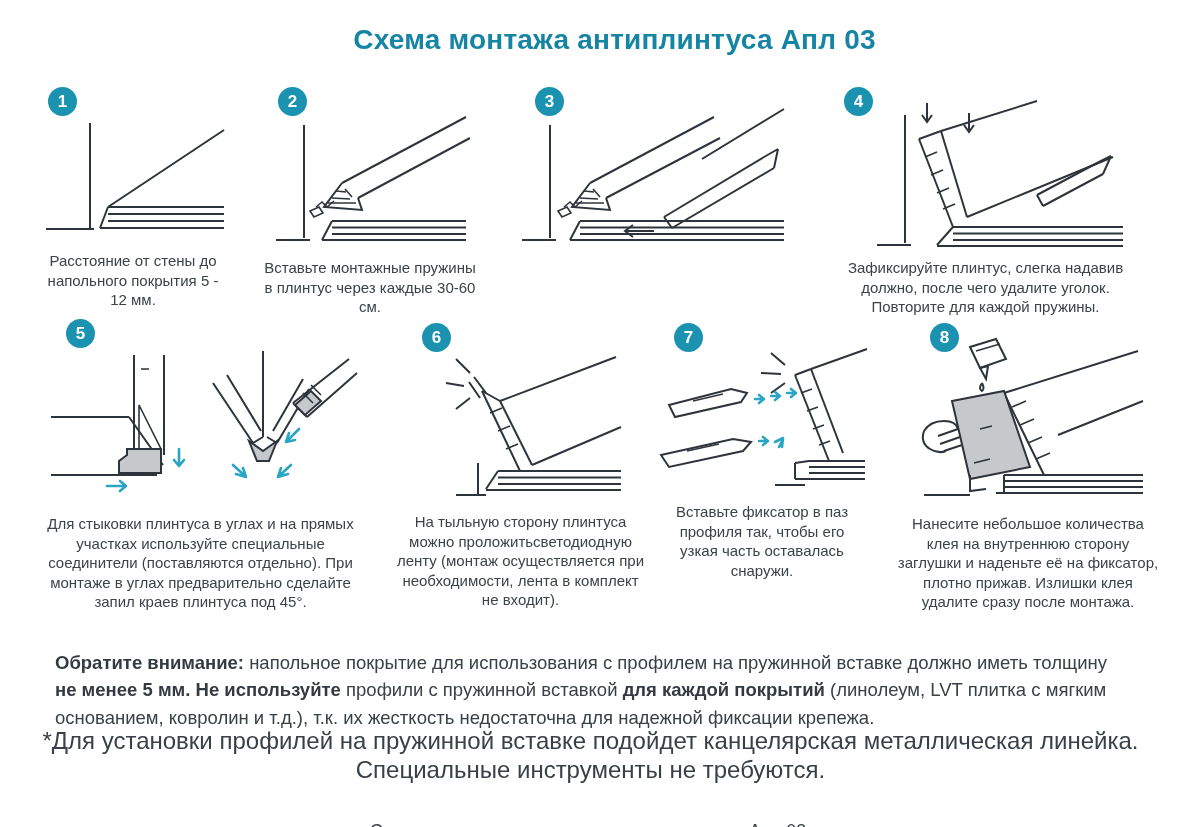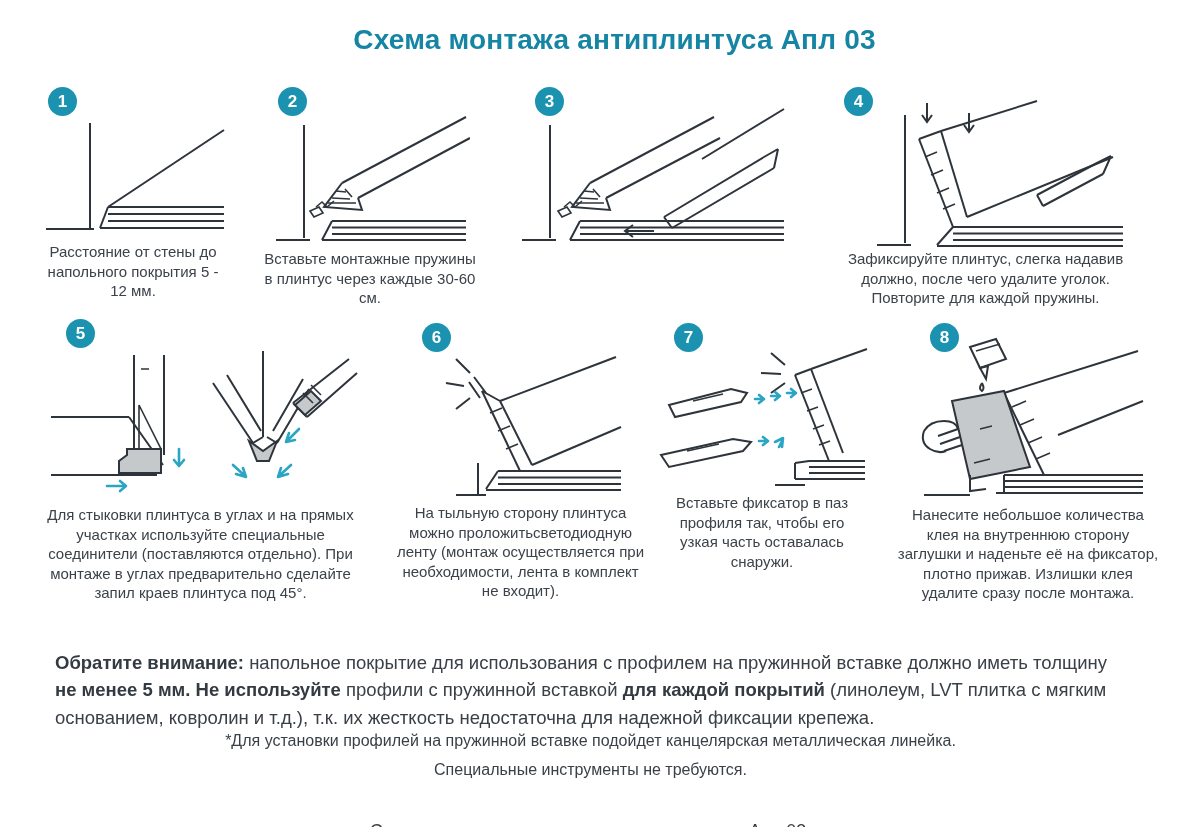--- a/index.html
+++ b/index.html
@@ -4,30 +4,30 @@
 <style>
   html,body{margin:0;padding:0;background:#ffffff;}
   .page{position:relative;width:1181px;height:827px;background:#ffffff;
         font-family:"Liberation Sans",sans-serif;overflow:hidden;color:#3a4047;}
   .title{position:absolute;left:0;right:0;top:24px;text-align:center;
          font-size:28px;font-weight:bold;color:#1585a3;letter-spacing:.2px;padding-left:48px;}
   .step{position:absolute;display:flex;flex-direction:column;align-items:center;}
   .badge{position:absolute;width:29px;height:29px;border-radius:50%;background:#1b93b0;
          color:#fff;font-weight:bold;font-size:17px;line-height:29px;text-align:center;}
   .drawing{display:block;}
-  .caption{font-size:15px;line-height:19.5px;color:#3c424a;text-align:center;}
+  .caption{font-size:15px;line-height:19.5px;color:#3c424a;text-align:center;margin-top:9px;}
   .d{stroke:#2e343b;stroke-width:2;fill:none;stroke-linejoin:miter;stroke-linecap:butt;}
   .dthin{stroke:#2e343b;stroke-width:1.6;fill:none;}
   .g{fill:#c6c9cc;stroke:#2e343b;stroke-width:2;stroke-linejoin:miter;}
   .t{stroke:#2aa5c3;stroke-width:2.6;fill:none;stroke-linecap:round;stroke-linejoin:round;}
   .note{position:absolute;left:55px;top:630px;width:1078px;
         font-size:18.5px;line-height:27.5px;color:#3a4047;}
   .note b{color:#343a41;}
   .footnote{position:absolute;left:0;right:0;top:726px;text-align:center;
-            font-size:16px;line-height:29px;color:#3a4047;}
+            font-size:24px;line-height:29px;color:#3a4047;}
   .compat{position:absolute;left:0;right:0;top:787px;text-align:center;
           font-size:18px;color:#3a4047;margin-top:34px;}
 </style>
 </head>
 <body>
 
 <div class="page">
 
   <div class="title">Схема монтажа антиплинтуса Апл 03</div>
 

